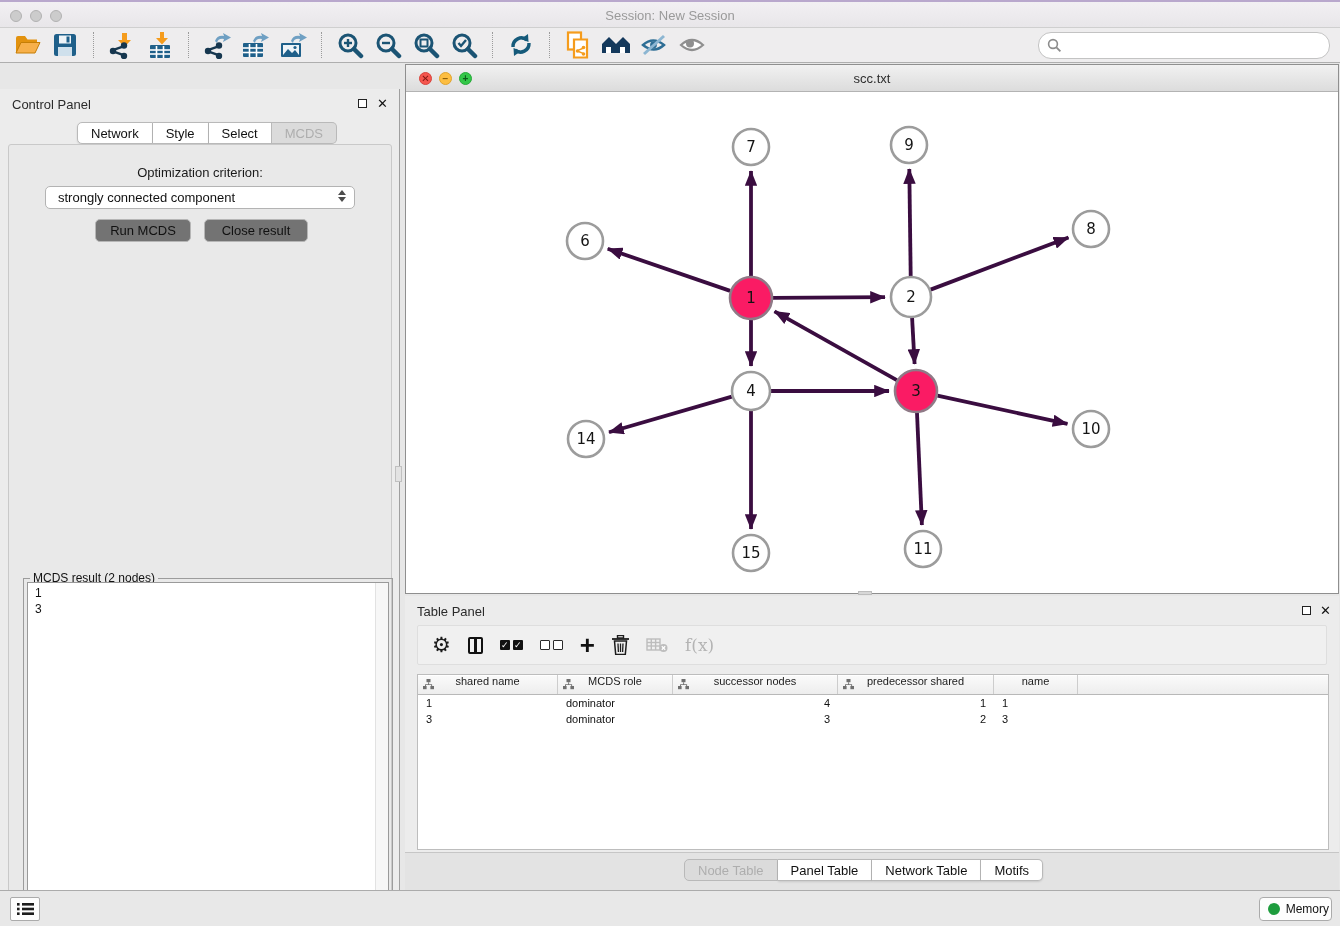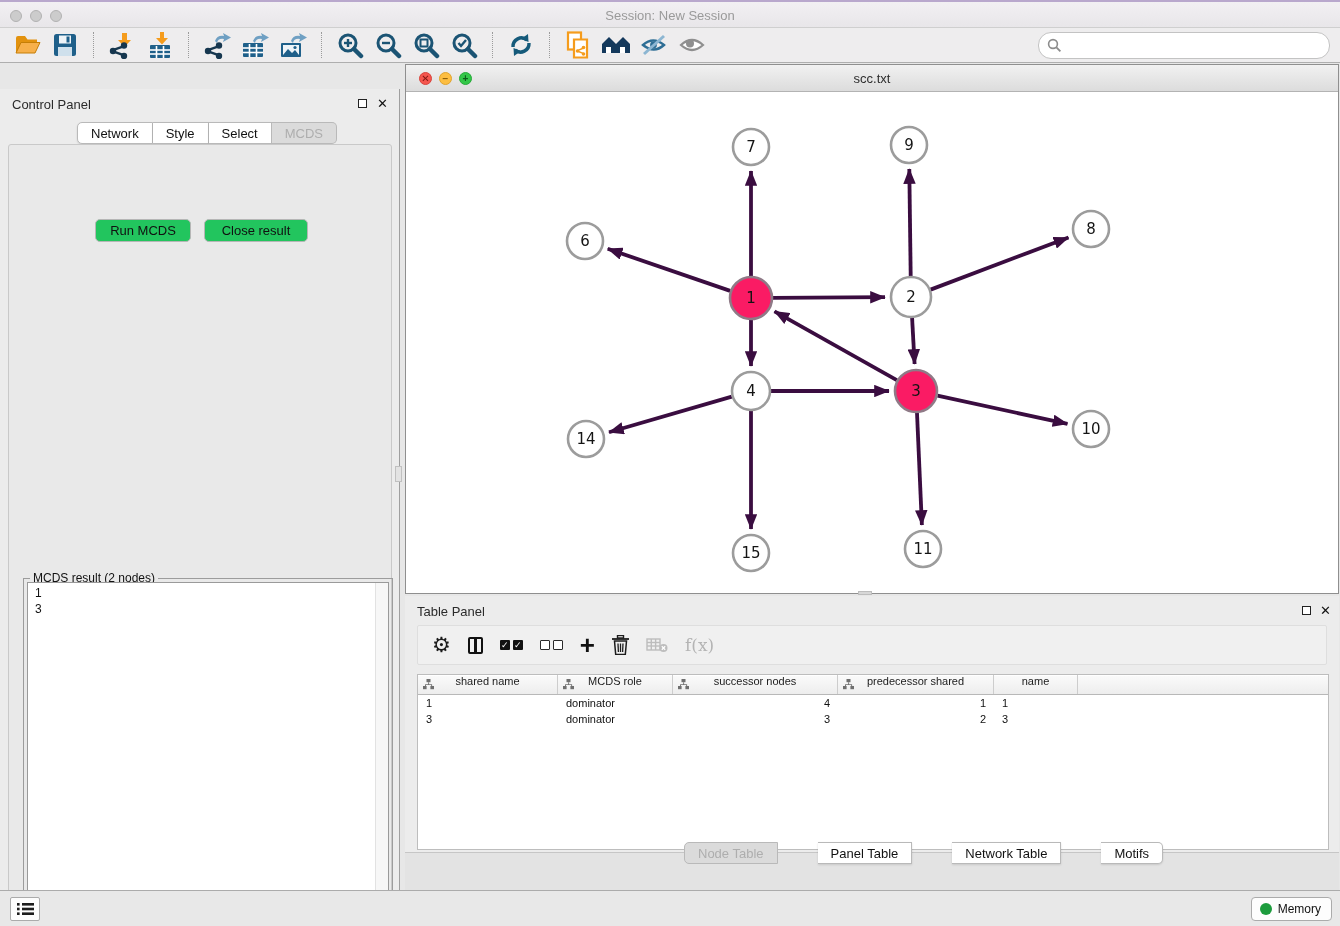--- a/index.html
+++ b/index.html
@@ -40,21 +40,21 @@
   .cp-tabs { left:77px; top:33px; }
   .cp-content { position:absolute; left:8px; top:55px; width:384px; height:760px; background:#e9e9e9;
     border:1px solid #c9c9c9; border-radius:3px; }
   .opt-label { position:absolute; top:20px; width:100%; text-align:center; font-size:13px; color:#1a1a1a; }
   .criterion-select { position:absolute; left:36px; top:41px; width:310px; height:23px; background:#fff;
     border:1px solid #b3b3b3; border-radius:5px; font-size:13px; color:#111; line-height:21px;
     padding-left:12px; }
   .sel-arrows { position:absolute; right:8px; top:3px; display:flex; flex-direction:column; align-items:center; gap:2px; }
   .arr-up { width:0; height:0; border-left:4px solid transparent; border-right:4px solid transparent; border-bottom:5px solid #4c4c4c; }
   .arr-dn { width:0; height:0; border-left:4px solid transparent; border-right:4px solid transparent; border-top:5px solid #4c4c4c; }
-  .cp-btn { position:absolute; top:74px; height:23px; background:#22c55e; border:1px solid #b6b6b6; border-radius:5px;
+  .cp-btn { position:absolute; top:74px; height:23px; background:#737373; border:1px solid #b6b6b6; border-radius:5px;
     font-size:13px; color:#111; text-align:center; line-height:21px; }
   .btn-run { left:86px; width:96px; }
   .btn-close { left:195px; width:104px; }
 
   .result-box { position:absolute; left:14px; top:433px; width:370px; height:381px; border:1px solid #9c9c9c; padding:3px; }
   .result-legend { position:absolute; left:6px; top:-8px; background:#e9e9e9; padding:0 3px; font-size:12px; color:#111; }
   .result-inner { width:100%; height:100%; background:#fff; border:1px solid #9a9a9a; position:relative; padding:2px 0; }
   .result-item { font-size:12px; color:#111; line-height:16px; padding-left:7px; }
   .result-scroll { position:absolute; right:0; top:0; bottom:0; width:13px; background:#f7f7f7; border-left:1px solid #e2e2e2; }
 
@@ -91,28 +91,28 @@
   .nt-header { display:flex; height:20px; background:linear-gradient(#fbfbfb,#ededed); border-bottom:1px solid #b8b8b8;
     box-shadow:0 1px 0 #fff inset; }
   .nt-hcell { position:relative; display:flex; justify-content:center; font-size:11px; color:#1c1c1c;
     border-right:1px solid #cdcdcd; }
   .nt-hcell .hicon { position:absolute; left:5px; top:4px; }
   .w0{width:140px} .w1{width:115px} .w2{width:165px} .w3{width:156px} .w4{width:84px}
   .trow { display:flex; height:16px; }
   .tcell { font-size:11px; color:#111; line-height:16px; padding:0 8px; overflow:hidden; }
   .tcell.al-r { text-align:right; }
 
-  .tp-tabs { left:279px; top:246px;gap:40px; }
+  .tp-tabs { left:279px; top:263px; }
   .tp-tabstrip { position:absolute; left:0; right:0; top:256px; height:38px; background:#e3e3e3; border-top:1px solid #c6c6c6; }
 
   
   .status-bar { position:absolute; left:0; top:890px; width:1340px; height:36px; background:#e8e8e8; border-top:1px solid #ababab; }
   .sb-left-btn { position:absolute; left:10px; top:6px; width:30px; height:24px; background:#fdfdfd; border:1px solid #ababab;
     border-radius:2px; display:flex; align-items:center; justify-content:center; }
-  .sb-mem-btn { position:absolute; right:8px; top:6px; height:24px; padding:0 10px 0 8px; background:#fdfdfd; border:1px solid #ababab;
+  .sb-mem-btn { position:absolute; right:8px; top:6px; height:24px; padding:0 2px 0 8px; background:#fdfdfd; border:1px solid #ababab;
     border-radius:4px; display:flex; align-items:center; gap:6px; font-size:12px; color:#111; }
   .mem-dot { width:12px; height:12px; border-radius:50%; background:#1d9c3d; }
 
   .vdiv-grip { position:absolute; left:395px; top:466px; width:7px; height:16px; background:#e3e3e3; border:1px solid #c0c0c0; }
 </style>
 </head>
 <body>
 
 <div class="titlebar">
   <div class="mac-dot" style="left:10px"></div>
@@ -290,20 +290,28 @@
     <span class="float-ico" style="left:358px"></span>
     <span class="close-ico" style="left:377px">✕</span>
   </div>
   <div class="seg-tabs cp-tabs">
     <div class="seg">Network</div>
     <div class="seg">Style</div>
     <div class="seg">Select</div>
     <div class="seg active-gray">MCDS</div>
   </div>
   <div class="cp-content">
+    <div class="opt-label">Optimization criterion:</div>
+    <div class="criterion-select">
+      <span>strongly connected component</span>
+      <span class="sel-arrows">
+          <span class="arr-up"></span>
+          <span class="arr-dn"></span>
+        </span>
+    </div>
     <div class="cp-btn btn-run">Run MCDS</div>
     <div class="cp-btn btn-close">Close result</div>
     <div class="result-box">
       <span class="result-legend">MCDS result (2 nodes)</span>
       <div class="result-inner">
         <div class="result-scroll"></div>
       <div class="result-item">1</div>
           <div class="result-item">3</div>
         </div>
     </div>

